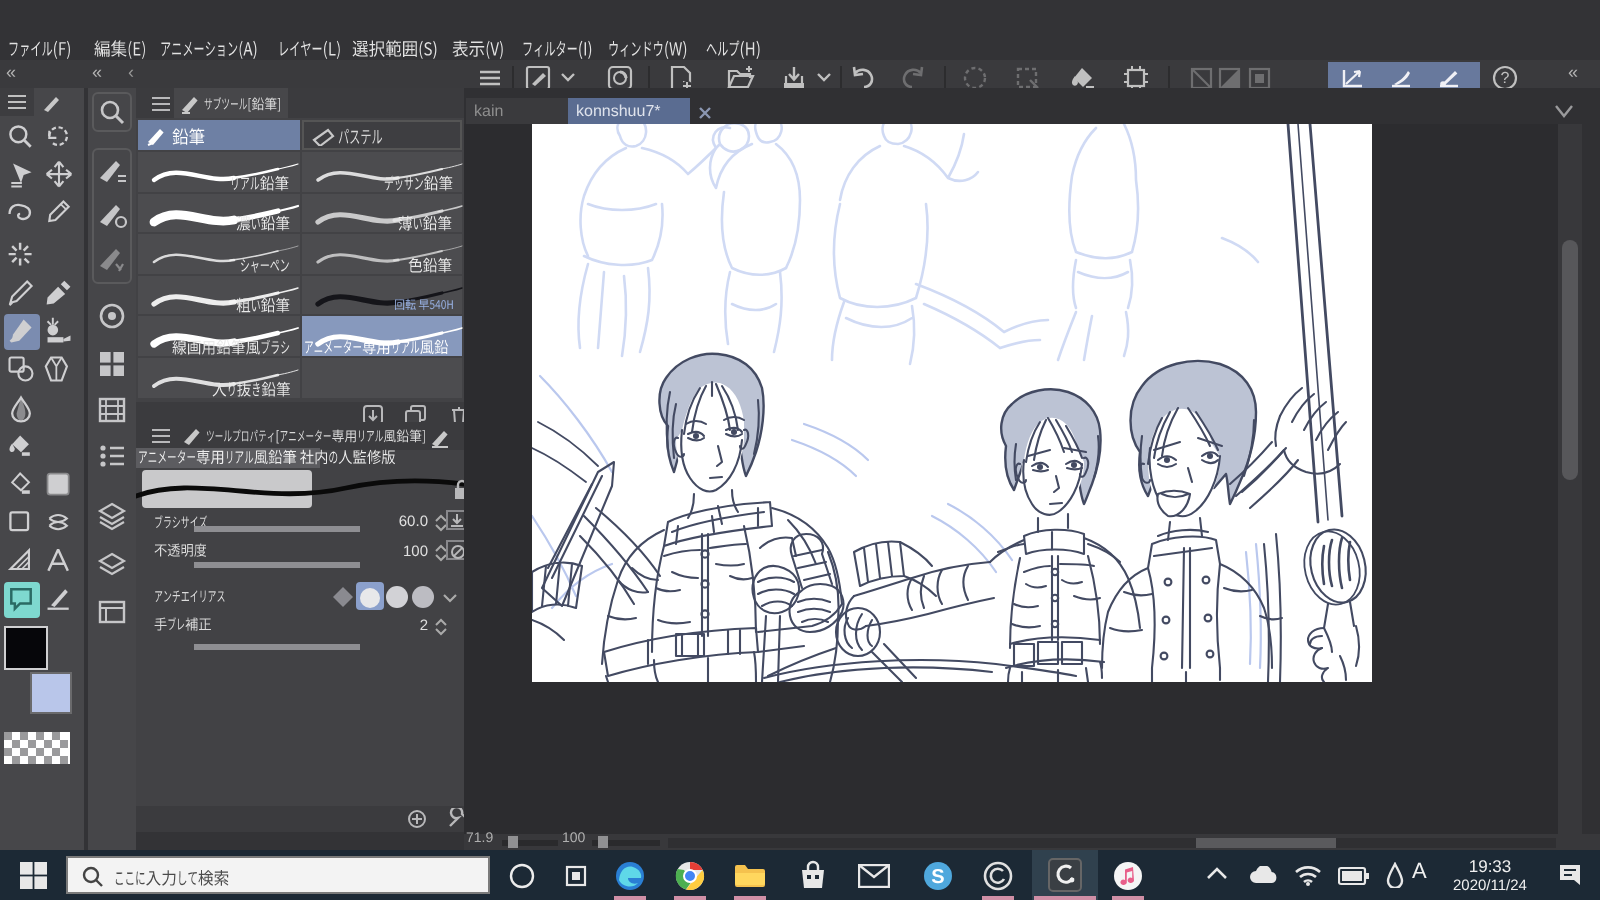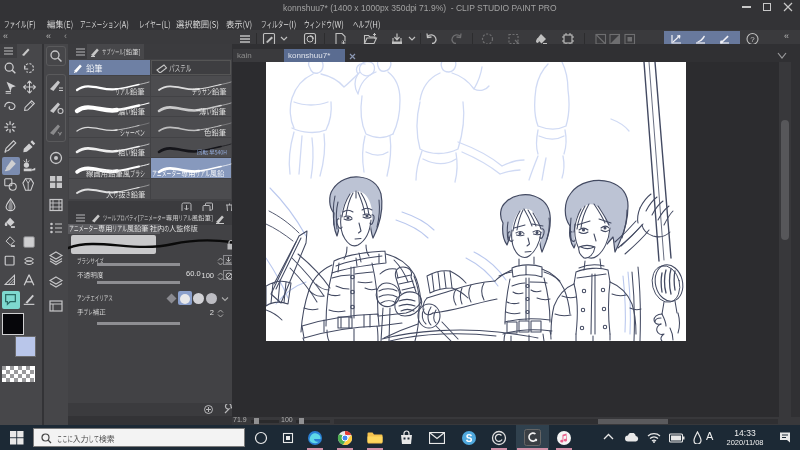--- a/index.html
+++ b/index.html
@@ -1,26 +1,18 @@
 <!DOCTYPE html>
 <html><head><meta charset="utf-8"><style>
 *{margin:0;padding:0;box-sizing:border-box}
 body{width:800px;height:450px;overflow:hidden;font-family:"Liberation Sans",sans-serif;background:#333336}
 .abs{position:absolute}
 svg{display:block}
 </style></head><body>
 <div class="abs" style="left:0;top:0;width:800px;height:450px;background:#333336">
-<div class="abs" style="left:0;top:0;width:800px;height:16px;background:#333336">
-<div class="abs" style="left:283px;top:3px;font-size:8.5px;color:#a2a2a2;letter-spacing:0px">konnshuu7* (1400 x 1000px 350dpi 71.9%)&nbsp; - CLIP STUDIO PAINT PRO</div>
-<div class="abs" style="left:742px;top:6px;width:9px;height:1.5px;background:#c8c8c8"></div>
-<div class="abs" style="left:763px;top:3px;width:8px;height:8px;border:1.2px solid #c8c8c8"></div>
-<svg class="abs" style="left:783px;top:2px" width="10" height="10">
-        <path d="M1 1 L9 9 M9 1 L1 9" stroke="#c8c8c8" stroke-width="1.2"></path>
-      </svg>
-</div>
 <div class="abs" style="left:0;top:16px;width:800px;height:14px;background:#333336">
 <div style="position:absolute;left:4px;top:1.5px;">
         <svg class="" style="" width="32" height="13" viewBox="0 0 32 13">
           <path d="M 4.8 3.7 Q 4.8 3.8 4.8 3.9 Q 4.7 4.1 4.7 4.2 Q 4.7 4.5 4.6 5.0 Q 4.5 5.4 4.4 5.9 Q 4.3 6.3 4.2 6.7 Q 4.1 7.2 3.9 7.5 Q 3.6 8.0 3.3 8.5 Q 3.0 8.9 2.6 9.3 Q 2.2 9.7 1.7 9.9 L 1.3 9.2 Q 1.9 9.0 2.3 8.7 Q 2.7 8.4 3.0 8.0 Q 3.3 7.6 3.5 7.1 Q 3.7 6.7 3.8 6.1 Q 4.0 5.6 4.1 5.1 Q 4.2 4.6 4.2 4.1 Q 4.1 4.1 3.9 4.1 Q 3.7 4.1 3.4 4.1 Q 3.1 4.1 2.8 4.1 Q 2.5 4.1 2.2 4.1 Q 1.9 4.1 1.7 4.1 Q 1.4 4.1 1.4 4.1 Q 1.2 4.1 1.1 4.2 Q 0.9 4.2 0.8 4.2 L0.8 3.4 Q 0.9 3.4 1.0 3.4 Q 1.1 3.4 1.2 3.4 Q 1.3 3.4 1.4 3.4 Q 1.4 3.4 1.6 3.4 Q 1.8 3.4 2.0 3.4 Q 2.3 3.4 2.5 3.4 Q 2.8 3.4 3.1 3.4 Q 3.3 3.4 3.6 3.4 Q 3.8 3.4 4.0 3.4 Q 4.1 3.4 4.2 3.4 Q 4.2 3.4 4.3 3.4 Q 4.4 3.4 4.5 3.4 Z M 10.4 5.2 Q 10.4 5.2 10.4 5.3 Q 10.3 5.4 10.3 5.4 Q 10.2 5.6 10.1 5.8 Q 10.0 6.1 9.9 6.4 Q 9.7 6.7 9.5 7.0 Q 9.4 7.3 9.2 7.5 L 8.8 7.1 Q 9.0 6.9 9.2 6.6 Q 9.4 6.3 9.5 6.0 Q 9.7 5.7 9.8 5.5 Q 9.7 5.5 9.5 5.5 Q 9.3 5.5 9.0 5.5 Q 8.7 5.5 8.4 5.5 Q 8.1 5.5 7.8 5.5 Q 7.5 5.5 7.3 5.5 Q 7.1 5.5 7.1 5.5 Q 7.0 5.5 6.8 5.5 Q 6.7 5.5 6.6 5.5 L6.6 4.8 Q 6.7 4.8 6.8 4.8 Q 7.0 4.8 7.1 4.8 Q 7.1 4.8 7.3 4.8 Q 7.6 4.8 7.8 4.8 Q 8.1 4.8 8.5 4.8 Q 8.8 4.8 9.1 4.8 Q 9.4 4.8 9.6 4.8 Q 9.8 4.8 9.9 4.8 Q 9.9 4.8 10.0 4.8 Q 10.0 4.8 10.1 4.8 Q 10.1 4.8 10.2 4.8 Z M 8.5 6.1 Q 8.5 6.7 8.5 7.2 Q 8.5 7.7 8.4 8.2 Q 8.3 8.6 8.2 9.0 Q 8.1 9.4 7.8 9.8 Q 7.6 10.1 7.2 10.4 L 6.8 9.9 Q 6.9 9.9 7.0 9.8 Q 7.1 9.7 7.2 9.6 Q 7.6 9.2 7.8 8.7 Q 8.0 8.3 8.0 7.7 Q 8.1 7.2 8.1 6.6 Q 8.1 6.5 8.1 6.4 Q 8.1 6.2 8.0 6.1 Z M 11.6 6.5 Q 12.4 6.2 13.0 5.7 Q 13.6 5.3 14.1 4.8 Q 14.4 4.5 14.6 4.1 Q 14.9 3.8 15.2 3.4 Q 15.4 3.0 15.6 2.7 L 16.0 3.2 Q 15.7 3.6 15.5 4.0 Q 15.2 4.4 14.9 4.8 Q 14.6 5.1 14.3 5.5 Q 14.0 5.8 13.6 6.1 Q 13.2 6.4 12.7 6.7 Q 12.3 6.9 11.9 7.2 Z M 14.0 5.2 14.5 4.9 L14.5 9.0 Q 14.5 9.2 14.5 9.4 Q 14.5 9.6 14.5 9.7 Q 14.5 9.9 14.5 10.0 L14.0 10.0 Q 14.0 9.9 14.0 9.7 Q 14.0 9.6 14.0 9.4 Q 14.0 9.2 14.0 9.0 Z M 19.7 9.5 Q 19.7 9.4 19.7 9.3 Q 19.7 9.2 19.7 9.0 Q 19.7 8.9 19.7 8.6 Q 19.7 8.3 19.7 7.9 Q 19.7 7.4 19.7 6.9 Q 19.7 6.4 19.7 5.9 Q 19.7 5.3 19.7 4.9 Q 19.7 4.4 19.7 4.1 Q 19.7 3.8 19.7 3.6 Q 19.7 3.4 19.7 3.2 Q 19.7 3.0 19.7 3.0 L20.2 3.0 Q 20.2 3.0 20.2 3.2 Q 20.2 3.4 20.2 3.6 Q 20.2 3.8 20.2 4.1 Q 20.2 4.4 20.2 4.9 Q 20.2 5.3 20.2 5.8 Q 20.2 6.3 20.2 6.8 Q 20.2 7.4 20.2 7.8 Q 20.2 8.2 20.2 8.5 Q 20.2 8.8 20.2 8.8 Q 20.4 8.6 20.7 8.3 Q 21.0 8.0 21.3 7.6 Q 21.6 7.1 21.8 6.6 L 22.1 7.2 Q 21.8 7.8 21.5 8.2 Q 21.2 8.7 20.8 9.1 Q 20.5 9.5 20.2 9.7 Q 20.1 9.8 20.0 9.8 Q 20.0 9.9 20.0 9.9 Z M 17.1 9.5 Q 17.5 9.1 17.7 8.5 Q 18.0 7.9 18.1 7.3 Q 18.1 7.0 18.2 6.5 Q 18.2 6.0 18.2 5.5 Q 18.2 5.0 18.2 4.5 Q 18.2 4.0 18.2 3.7 Q 18.2 3.5 18.2 3.3 Q 18.2 3.1 18.2 3.0 L18.7 3.0 Q 18.7 3.0 18.7 3.2 Q 18.7 3.3 18.7 3.4 Q 18.7 3.5 18.7 3.6 Q 18.7 4.0 18.7 4.5 Q 18.7 5.0 18.7 5.6 Q 18.6 6.1 18.6 6.6 Q 18.6 7.1 18.5 7.5 Q 18.4 8.2 18.1 8.8 Q 17.9 9.5 17.5 9.9 Z M 24.2 11.5 Q 23.6 10.5 23.3 9.4 Q 23.0 8.2 23.0 6.9 Q 23.0 5.6 23.3 4.5 Q 23.6 3.4 24.2 2.4 L 24.6 2.6 Q 24.1 3.6 23.8 4.7 Q 23.6 5.8 23.6 6.9 Q 23.6 8.1 23.8 9.2 Q 24.1 10.3 24.6 11.3 Z M 25.7 9.7 L25.7 3.1 L28.9 3.1 L28.9 3.8 L26.4 3.8 L26.4 6.1 L28.5 6.1 L28.5 6.8 L26.4 6.8 L26.4 9.7 Z M 29.9 11.5 29.5 11.3 Q 29.9 10.3 30.2 9.2 Q 30.4 8.1 30.4 6.9 Q 30.4 5.8 30.2 4.7 Q 29.9 3.6 29.5 2.6 L 29.9 2.4 Q 30.4 3.4 30.7 4.5 Q 31.0 5.6 31.0 6.9 Q 31.0 8.2 30.7 9.4 Q 30.4 10.5 29.9 11.5 Z" fill="#e2e2e2"></path>
         </svg>
       </div>
 <div style="position:absolute;left:46.5px;top:1.5px;">
         <svg class="" style="" width="26" height="13" viewBox="0 0 26 13">
           <path d="M 5.1 6.8 L5.5 6.8 L5.5 10.4 L5.1 10.4 Z M 6.2 6.8 L6.6 6.8 L6.6 10.4 L6.2 10.4 Z M 3.2 2.7 L7.8 2.7 L7.8 3.3 L3.2 3.3 Z M 4.2 8.2 L7.5 8.2 L7.5 8.7 L4.2 8.7 Z M 3.6 3.9 L4.1 3.9 L4.1 5.9 Q 4.1 6.4 4.1 6.9 Q 4.1 7.5 3.9 8.1 Q 3.8 8.7 3.7 9.3 Q 3.5 9.8 3.1 10.3 Q 3.1 10.3 3.0 10.2 Q 2.9 10.1 2.8 10.0 Q 2.7 10.0 2.7 9.9 Q 3.0 9.5 3.2 9.0 Q 3.3 8.5 3.4 7.9 Q 3.5 7.4 3.5 6.8 Q 3.6 6.3 3.6 5.9 Z M 3.8 3.9 L7.6 3.9 L7.6 6.0 L3.8 6.0 L3.8 5.4 L7.0 5.4 L7.0 4.4 L3.8 4.4 Z M 4.0 6.6 L7.6 6.6 L7.6 7.1 L4.5 7.1 L4.5 10.4 L4.0 10.4 Z M 7.2 6.6 L7.8 6.6 L7.8 9.8 Q 7.8 10.0 7.7 10.1 Q 7.7 10.3 7.6 10.3 Q 7.5 10.4 7.3 10.4 Q 7.1 10.4 6.9 10.4 Q 6.9 10.3 6.8 10.2 Q 6.8 10.0 6.7 9.9 Q 6.9 9.9 7.0 9.9 Q 7.1 9.9 7.2 9.9 Q 7.2 9.9 7.2 9.8 Z M 1.6 2.2 2.2 2.4 Q 2.0 2.7 1.8 3.1 Q 1.7 3.4 1.5 3.8 Q 1.3 4.1 1.2 4.4 L 0.7 4.2 Q 0.9 3.9 1.1 3.5 Q 1.2 3.2 1.4 2.8 Q 1.5 2.5 1.6 2.2 Z M 2.5 3.2 3.0 3.4 Q 2.7 3.9 2.4 4.5 Q 2.1 5.1 1.7 5.6 Q 1.4 6.1 1.1 6.5 L 0.7 6.3 Q 1.0 6.0 1.2 5.6 Q 1.4 5.2 1.7 4.8 Q 1.9 4.4 2.1 4.0 Q 2.3 3.5 2.5 3.2 Z M 0.3 4.0 0.6 3.6 Q 0.9 3.8 1.1 4.1 Q 1.3 4.3 1.5 4.6 Q 1.7 4.8 1.8 5.1 L 1.4 5.5 Q 1.3 5.3 1.2 5.1 Q 1.0 4.8 0.7 4.5 Q 0.5 4.2 0.3 4.0 Z M 2.2 5.2 2.6 5.0 Q 2.8 5.3 2.9 5.7 Q 3.1 6.0 3.2 6.4 Q 3.3 6.7 3.3 6.9 L 2.9 7.2 Q 2.8 6.9 2.7 6.6 Q 2.6 6.2 2.5 5.9 Q 2.3 5.5 2.2 5.2 Z M 0.2 6.1 Q 0.7 6.1 1.5 6.1 Q 2.2 6.0 2.9 6.0 L 2.9 6.6 Q 2.2 6.6 1.5 6.7 Q 0.8 6.7 0.3 6.7 Z M 2.3 7.4 2.8 7.3 Q 2.9 7.7 3.1 8.1 Q 3.2 8.6 3.2 8.9 L 2.7 9.1 Q 2.7 8.7 2.6 8.3 Q 2.5 7.8 2.3 7.4 Z M 0.7 7.3 1.2 7.4 Q 1.2 8.0 1.0 8.6 Q 0.9 9.3 0.7 9.7 Q 0.6 9.7 0.5 9.6 Q 0.5 9.6 0.4 9.5 Q 0.3 9.5 0.2 9.4 Q 0.4 9.0 0.5 8.5 Q 0.7 7.9 0.7 7.3 Z M 1.6 6.4 L2.1 6.4 L2.1 10.4 L1.6 10.4 Z M 8.7 7.7 L16.1 7.7 L16.1 8.2 L8.7 8.2 Z M 10.1 4.4 L15.2 4.4 L15.2 4.9 L10.1 4.9 Z M 10.1 5.5 L15.3 5.5 L15.3 5.9 L10.1 5.9 Z M 10.0 3.2 L15.6 3.2 L15.6 3.8 L10.0 3.8 Z M 12.3 3.5 L12.9 3.5 L12.9 6.8 L12.3 6.8 Z M 12.1 6.9 L12.7 6.9 L12.7 10.4 L12.1 10.4 Z M 12.0 7.9 12.4 8.1 Q 12.1 8.5 11.7 8.8 Q 11.3 9.1 10.8 9.4 Q 10.4 9.7 9.9 10.0 Q 9.4 10.2 8.9 10.3 Q 8.9 10.2 8.7 10.0 Q 8.6 9.9 8.5 9.8 Q 9.0 9.6 9.5 9.4 Q 10.0 9.2 10.4 9.0 Q 10.9 8.7 11.3 8.5 Q 11.7 8.2 12.0 7.9 Z M 12.9 7.9 Q 13.1 8.2 13.5 8.4 Q 13.9 8.7 14.4 9.0 Q 14.9 9.2 15.3 9.4 Q 15.8 9.6 16.3 9.7 Q 16.2 9.8 16.2 9.9 Q 16.1 10.0 16.0 10.1 Q 15.9 10.2 15.9 10.3 Q 15.4 10.1 14.9 9.9 Q 14.4 9.7 14.0 9.4 Q 13.5 9.1 13.1 8.8 Q 12.7 8.5 12.4 8.1 Z M 12.6 2.2 13.3 2.3 Q 13.2 2.6 13.0 3.0 Q 12.8 3.3 12.6 3.6 L 12.1 3.5 Q 12.2 3.2 12.4 2.8 Q 12.6 2.4 12.6 2.2 Z M 10.5 2.1 11.1 2.3 Q 10.9 2.8 10.6 3.3 Q 10.2 3.8 9.8 4.3 Q 9.5 4.8 9.0 5.3 Q 8.9 5.2 8.8 5.1 Q 8.7 5.0 8.7 4.9 Q 8.6 4.9 8.5 4.8 Q 9.0 4.4 9.3 4.0 Q 9.7 3.5 10.0 3.0 Q 10.3 2.6 10.5 2.1 Z M 9.7 3.6 L10.3 3.6 L10.3 6.6 L15.9 6.6 L15.9 7.1 L9.7 7.1 Z M 18.4 11.5 Q 17.9 10.5 17.6 9.4 Q 17.3 8.2 17.3 6.9 Q 17.3 5.6 17.6 4.5 Q 17.9 3.4 18.4 2.4 L 18.8 2.6 Q 18.3 3.6 18.1 4.7 Q 17.8 5.8 17.8 6.9 Q 17.8 8.1 18.1 9.2 Q 18.3 10.3 18.8 11.3 Z M 19.9 9.7 L19.9 3.1 L23.1 3.1 L23.1 3.8 L20.6 3.8 L20.6 5.9 L22.7 5.9 L22.7 6.6 L20.6 6.6 L20.6 9.0 L23.2 9.0 L23.2 9.7 Z M 24.4 11.5 24.0 11.3 Q 24.5 10.3 24.7 9.2 Q 25.0 8.1 25.0 6.9 Q 25.0 5.8 24.7 4.7 Q 24.5 3.6 24.0 2.6 L 24.4 2.4 Q 24.9 3.4 25.2 4.5 Q 25.5 5.6 25.5 6.9 Q 25.5 8.2 25.2 9.4 Q 24.9 10.5 24.4 11.5 Z" fill="#e2e2e2"></path>
         </svg>
@@ -533,21 +525,21 @@
 <svg class="abs" style="left:158px;top:28px" width="10" height="11">
         <rect x="1.5" y="5" width="7" height="5.5" fill="#b8b8ba"></rect>
         <path d="M3 5 v-1.5 a2 2 0 0 1 4 0 v1.5" fill="none" stroke="#b8b8ba" stroke-width="1.2"></path>
       </svg>
 <div class="abs" style="left:9px;top:45px">
         <svg class="" style="" width="27" height="10" viewBox="0 0 27 10">
           <path d="M 3.4 1.8 Q 3.4 1.9 3.5 2.1 Q 3.6 2.3 3.6 2.4 Q 3.7 2.6 3.7 2.7 L 3.5 2.9 Q 3.4 2.8 3.4 2.6 Q 3.3 2.4 3.3 2.3 Q 3.2 2.1 3.1 2.0 Z M 3.9 1.6 Q 4.0 1.7 4.1 1.9 Q 4.1 2.1 4.2 2.2 Q 4.3 2.4 4.3 2.6 L 4.1 2.7 Q 4.0 2.5 3.9 2.2 Q 3.8 2.0 3.7 1.8 Z M 3.8 3.1 Q 3.8 3.2 3.7 3.3 Q 3.7 3.3 3.7 3.4 Q 3.7 3.7 3.6 4.1 Q 3.6 4.4 3.5 4.8 Q 3.4 5.1 3.3 5.5 Q 3.2 5.8 3.0 6.1 Q 2.8 6.5 2.6 6.9 Q 2.3 7.2 2.0 7.5 Q 1.7 7.8 1.3 8.0 L 1.0 7.5 Q 1.4 7.3 1.7 7.1 Q 2.1 6.8 2.3 6.5 Q 2.5 6.1 2.7 5.8 Q 2.9 5.4 3.0 5.0 Q 3.1 4.6 3.2 4.2 Q 3.3 3.8 3.3 3.4 Q 3.2 3.4 3.1 3.4 Q 2.9 3.4 2.7 3.4 Q 2.4 3.4 2.2 3.4 Q 1.9 3.4 1.7 3.4 Q 1.4 3.4 1.3 3.4 Q 1.1 3.4 1.0 3.4 Q 0.9 3.4 0.8 3.4 Q 0.7 3.4 0.6 3.4 L0.6 2.8 Q 0.6 2.8 0.7 2.8 Q 0.8 2.8 0.9 2.8 Q 1.0 2.8 1.0 2.8 Q 1.1 2.8 1.2 2.8 Q 1.4 2.8 1.5 2.8 Q 1.7 2.8 2.0 2.8 Q 2.2 2.8 2.4 2.8 Q 2.6 2.8 2.8 2.8 Q 3.0 2.8 3.1 2.8 Q 3.2 2.8 3.3 2.8 Q 3.3 2.8 3.4 2.8 Q 3.4 2.8 3.5 2.8 Z M 5.5 2.4 Q 5.6 2.4 5.7 2.4 Q 5.8 2.4 5.9 2.4 Q 6.0 2.4 6.1 2.4 Q 6.3 2.4 6.5 2.4 Q 6.8 2.4 7.0 2.4 Q 7.2 2.4 7.4 2.4 Q 7.6 2.4 7.7 2.4 Q 7.8 2.4 7.9 2.4 Q 8.0 2.4 8.1 2.4 L8.1 3.0 Q 8.0 3.0 7.9 3.0 Q 7.8 3.0 7.6 3.0 Q 7.6 3.0 7.4 3.0 Q 7.2 3.0 7.0 3.0 Q 6.8 3.0 6.5 3.0 Q 6.3 3.0 6.1 3.0 Q 6.0 3.0 5.9 3.0 Q 5.8 3.0 5.7 3.0 Q 5.6 3.0 5.5 3.0 Z M 8.4 4.3 Q 8.4 4.4 8.3 4.4 Q 8.3 4.5 8.3 4.5 Q 8.2 5.1 8.1 5.6 Q 7.9 6.1 7.7 6.6 Q 7.3 7.2 6.9 7.5 Q 6.5 7.9 6.1 8.1 L 5.8 7.6 Q 6.3 7.4 6.7 7.1 Q 7.1 6.7 7.4 6.2 Q 7.6 5.9 7.7 5.5 Q 7.8 5.0 7.9 4.6 Q 7.9 4.6 7.7 4.6 Q 7.6 4.6 7.4 4.6 Q 7.2 4.6 7.0 4.6 Q 6.7 4.6 6.5 4.6 Q 6.3 4.6 6.1 4.6 Q 5.9 4.6 5.7 4.6 Q 5.6 4.6 5.5 4.6 Q 5.5 4.6 5.3 4.7 Q 5.2 4.7 5.1 4.7 L5.1 4.1 Q 5.2 4.1 5.3 4.1 Q 5.4 4.1 5.5 4.1 Q 5.6 4.1 5.7 4.1 Q 5.9 4.1 6.1 4.1 Q 6.3 4.1 6.5 4.1 Q 6.7 4.1 6.9 4.1 Q 7.2 4.1 7.4 4.1 Q 7.6 4.1 7.7 4.1 Q 7.8 4.1 7.9 4.1 Q 8.0 4.1 8.0 4.1 Q 8.1 4.1 8.1 4.1 Z M 10.3 2.2 Q 10.4 2.3 10.5 2.5 Q 10.6 2.6 10.8 2.8 Q 10.9 2.9 11.0 3.0 Q 11.2 3.2 11.2 3.3 L 11.0 3.8 Q 11.0 3.7 10.8 3.5 Q 10.7 3.4 10.6 3.2 Q 10.4 3.1 10.3 3.0 Q 10.2 2.8 10.1 2.7 Z M 9.6 7.4 Q 9.8 7.3 10.1 7.2 Q 10.4 7.1 10.6 6.9 Q 10.9 6.8 11.1 6.6 Q 11.5 6.2 11.8 5.8 Q 12.1 5.4 12.4 4.9 Q 12.6 4.4 12.8 3.9 L 13.0 4.5 Q 12.7 5.2 12.3 5.9 Q 11.8 6.6 11.3 7.1 Q 11.1 7.3 10.8 7.5 Q 10.5 7.6 10.3 7.8 Q 10.0 7.9 9.8 8.0 Z M 9.6 3.9 Q 9.7 3.9 9.8 4.1 Q 10.0 4.2 10.1 4.4 Q 10.3 4.5 10.4 4.6 Q 10.5 4.7 10.6 4.8 L 10.4 5.3 Q 10.3 5.2 10.2 5.1 Q 10.0 5.0 9.9 4.8 Q 9.8 4.7 9.6 4.6 Q 9.5 4.4 9.4 4.4 Z M 16.6 4.5 Q 16.6 5.2 16.5 5.7 Q 16.5 6.3 16.4 6.7 Q 16.2 7.2 16.0 7.5 Q 15.7 7.8 15.3 8.1 L 15.0 7.7 Q 15.3 7.5 15.6 7.2 Q 15.8 7.0 15.9 6.7 Q 16.1 6.3 16.2 5.8 Q 16.2 5.3 16.2 4.5 L16.2 2.8 Q 16.2 2.6 16.2 2.4 Q 16.2 2.2 16.2 2.2 L16.6 2.2 Q 16.6 2.2 16.6 2.4 Q 16.6 2.6 16.6 2.8 Z M 15.0 2.2 Q 15.0 2.3 15.0 2.4 Q 15.0 2.6 15.0 2.7 L15.0 5.4 Q 15.0 5.5 15.0 5.6 Q 15.0 5.8 15.0 5.9 Q 15.0 6.0 15.0 6.0 L14.6 6.0 Q 14.6 6.0 14.6 5.9 Q 14.6 5.8 14.6 5.7 Q 14.6 5.5 14.6 5.4 L14.6 2.7 Q 14.6 2.6 14.6 2.5 Q 14.6 2.3 14.6 2.2 Z M 13.7 3.6 Q 13.7 3.6 13.8 3.6 Q 13.9 3.6 13.9 3.7 Q 14.0 3.7 14.1 3.7 L17.1 3.7 Q 17.2 3.7 17.4 3.7 Q 17.5 3.6 17.5 3.6 L17.5 4.2 Q 17.5 4.2 17.4 4.2 Q 17.2 4.2 17.1 4.2 L14.1 4.2 Q 14.0 4.2 14.0 4.2 Q 13.9 4.2 13.8 4.2 Q 13.7 4.2 13.7 4.2 Z M 18.2 5.2 Q 18.8 4.9 19.3 4.6 Q 19.8 4.2 20.2 3.8 Q 20.4 3.6 20.6 3.3 Q 20.9 3.0 21.1 2.7 Q 21.3 2.4 21.4 2.1 L 21.7 2.6 Q 21.5 2.9 21.3 3.2 Q 21.1 3.5 20.8 3.8 Q 20.6 4.1 20.3 4.4 Q 20.1 4.6 19.8 4.9 Q 19.5 5.1 19.1 5.3 Q 18.8 5.6 18.4 5.7 Z M 20.1 4.1 20.5 3.9 L20.5 7.2 Q 20.5 7.4 20.5 7.5 Q 20.5 7.7 20.5 7.8 Q 20.5 7.9 20.5 8.0 L20.1 8.0 Q 20.1 7.9 20.1 7.8 Q 20.1 7.7 20.1 7.5 Q 20.1 7.4 20.1 7.2 Z M 25.7 1.9 Q 25.8 2.0 25.8 2.2 Q 25.9 2.4 26.0 2.6 Q 26.0 2.8 26.1 2.9 L 25.8 3.1 Q 25.8 2.9 25.7 2.6 Q 25.6 2.3 25.5 2.1 Z M 26.2 1.7 Q 26.3 1.8 26.3 2.0 Q 26.4 2.2 26.5 2.3 Q 26.5 2.5 26.6 2.6 L 26.3 2.8 Q 26.3 2.6 26.2 2.3 Q 26.1 2.0 26.0 1.8 Z M 25.8 3.1 Q 25.8 3.1 25.7 3.2 Q 25.7 3.3 25.7 3.4 Q 25.6 3.8 25.5 4.2 Q 25.3 4.6 25.2 5.0 Q 25.0 5.4 24.8 5.8 Q 24.6 6.2 24.3 6.7 Q 24.0 7.1 23.6 7.4 Q 23.3 7.8 23.0 8.1 L 22.7 7.6 Q 23.0 7.3 23.4 7.0 Q 23.7 6.7 24.0 6.3 Q 24.3 5.9 24.5 5.4 Q 24.7 5.2 24.8 4.8 Q 25.0 4.5 25.1 4.1 Q 25.2 3.7 25.3 3.4 Q 25.2 3.4 25.1 3.4 Q 25.0 3.4 24.8 3.4 Q 24.6 3.4 24.4 3.4 Q 24.2 3.4 24.0 3.4 Q 23.8 3.4 23.7 3.4 Q 23.6 3.4 23.5 3.4 Q 23.4 3.4 23.3 3.4 Q 23.2 3.5 23.2 3.5 Q 23.1 3.5 23.1 3.5 L23.1 2.8 Q 23.1 2.8 23.2 2.8 Q 23.3 2.8 23.4 2.9 Q 23.5 2.9 23.5 2.9 Q 23.6 2.9 23.7 2.9 Q 23.8 2.9 24.0 2.9 Q 24.2 2.9 24.4 2.9 Q 24.6 2.9 24.8 2.9 Q 24.9 2.9 25.1 2.9 Q 25.2 2.9 25.2 2.9 Q 25.4 2.9 25.4 2.8 Q 25.5 2.8 25.6 2.8 Z M 24.9 5.4 Q 25.0 5.6 25.2 5.9 Q 25.4 6.2 25.6 6.6 Q 25.8 6.9 26.0 7.1 Q 26.1 7.4 26.2 7.7 L 25.9 8.1 Q 25.8 7.8 25.6 7.4 Q 25.3 7.0 25.1 6.6 Q 24.8 6.2 24.6 5.8 Z" fill="#dcdcdc"></path>
         </svg>
       </div>
 <div class="abs" style="left:29px;top:52px;width:83px;height:3px;background:#8e8e92"></div>
-<div class="abs" style="left:118px;top:58px;width:28px;font-size:7.5px;color:#e0e0e0">60.0</div>
+<div class="abs" style="left:118px;top:45px;width:28px;text-align:right;font-size:7.5px;color:#e0e0e0">60.0</div>
 <svg class="abs" style="left:149px;top:46px" width="7" height="9">
         <path d="M1 3.5 L3.5 1 L6 3.5 M1 5.5 L3.5 8 L6 5.5" fill="none" stroke="#aaa" stroke-width="1"></path>
       </svg>
 <div class="abs" style="left:155px;top:44px;width:10px;height:10px;border:1px solid #88888c"></div>
 <svg class="abs" style="left:157px;top:46px" width="7" height="7">
         <path d="M3.5 0 v4 M1.5 2.5 l2 2 2-2 M0.5 6 h6" fill="none" stroke="#b8b8ba" stroke-width="1"></path>
       </svg>
 <div class="abs" style="left:9px;top:59px">
         <svg class="" style="" width="26" height="10" viewBox="0 0 26 10">
           <path d="M 0.5 2.2 L6.2 2.2 L6.2 2.8 L0.5 2.8 Z M 3.7 4.3 4.1 4.0 Q 4.4 4.2 4.7 4.4 Q 5.0 4.7 5.3 4.9 Q 5.6 5.2 5.9 5.4 Q 6.2 5.7 6.4 5.9 L 6.0 6.3 Q 5.8 6.1 5.5 5.9 Q 5.3 5.6 4.9 5.3 Q 4.6 5.1 4.3 4.8 Q 4.0 4.5 3.7 4.3 Z M 3.6 2.4 4.1 2.6 Q 3.7 3.4 3.2 4.1 Q 2.7 4.8 2.0 5.4 Q 1.4 6.0 0.6 6.4 Q 0.6 6.3 0.5 6.3 Q 0.5 6.2 0.4 6.1 Q 0.3 6.0 0.3 5.9 Q 0.8 5.6 1.3 5.3 Q 1.8 4.9 2.2 4.4 Q 2.7 3.9 3.0 3.4 Q 3.4 2.9 3.6 2.4 Z M 3.0 3.9 3.6 3.3 L3.6 3.3 L3.6 8.3 L3.0 8.3 Z M 8.3 4.6 L8.3 7.1 L7.8 7.1 L7.8 5.1 L6.9 5.1 L6.9 4.6 Z M 8.3 6.9 Q 8.5 7.3 8.9 7.5 Q 9.3 7.7 9.9 7.7 Q 10.2 7.7 10.6 7.7 Q 11.0 7.7 11.4 7.7 Q 11.9 7.7 12.3 7.7 Q 12.7 7.7 13.0 7.7 Q 13.0 7.7 12.9 7.8 Q 12.9 7.9 12.9 8.0 Q 12.9 8.1 12.8 8.2 Q 12.6 8.2 12.2 8.2 Q 11.8 8.2 11.4 8.2 Q 11.0 8.2 10.6 8.2 Q 10.2 8.2 9.9 8.2 Q 9.3 8.2 8.8 8.0 Q 8.4 7.8 8.0 7.4 Q 7.8 7.6 7.6 7.8 Q 7.4 8.1 7.1 8.3 L 6.9 7.8 Q 7.1 7.6 7.3 7.4 Q 7.6 7.1 7.8 6.9 Z M 7.0 2.2 7.4 1.9 Q 7.6 2.1 7.8 2.3 Q 8.0 2.5 8.2 2.7 Q 8.3 2.9 8.4 3.1 L 8.0 3.4 Q 7.9 3.2 7.8 3.0 Q 7.6 2.8 7.4 2.6 Q 7.2 2.4 7.0 2.2 Z M 8.7 3.1 L12.9 3.1 L12.9 3.5 L8.7 3.5 Z M 9.2 4.9 L11.4 4.9 L11.4 5.3 L9.2 5.3 Z M 11.4 5.5 L12.4 5.5 L12.4 5.9 L11.4 5.9 Z M 10.6 2.3 L11.0 2.3 L11.0 4.7 L10.6 4.7 Z M 10.4 3.3 10.8 3.4 Q 10.6 3.8 10.2 4.1 Q 9.9 4.4 9.5 4.7 Q 9.2 4.9 8.8 5.1 Q 8.7 5.0 8.6 4.9 Q 8.6 4.8 8.5 4.7 Q 8.8 4.6 9.2 4.4 Q 9.6 4.1 9.9 3.8 Q 10.2 3.6 10.4 3.3 Z M 11.2 3.3 Q 11.4 3.6 11.7 3.8 Q 12.0 4.1 12.3 4.3 Q 12.7 4.5 13.0 4.6 Q 13.0 4.7 12.9 4.8 Q 12.8 4.9 12.7 5.0 Q 12.4 4.9 12.0 4.6 Q 11.7 4.4 11.3 4.1 Q 11.0 3.8 10.8 3.4 Z M 12.3 5.5 L12.7 5.5 Q 12.7 5.5 12.7 5.6 Q 12.7 5.7 12.7 5.7 Q 12.6 6.4 12.6 6.7 Q 12.5 7.0 12.4 7.1 Q 12.3 7.2 12.2 7.2 Q 12.1 7.2 12.0 7.3 Q 11.9 7.3 11.7 7.3 Q 11.4 7.3 11.2 7.2 Q 11.2 7.1 11.1 7.0 Q 11.1 6.9 11.1 6.8 Q 11.3 6.8 11.5 6.8 Q 11.7 6.9 11.8 6.9 Q 11.9 6.9 11.9 6.8 Q 12.0 6.8 12.0 6.8 Q 12.1 6.7 12.2 6.5 Q 12.2 6.2 12.3 5.6 Z M 12.3 1.8 12.6 2.2 Q 12.3 2.3 11.9 2.4 Q 11.4 2.4 10.9 2.5 Q 10.4 2.5 10.0 2.6 Q 9.5 2.6 9.0 2.6 Q 9.0 2.5 9.0 2.4 Q 8.9 2.3 8.9 2.2 Q 9.3 2.2 9.8 2.2 Q 10.3 2.1 10.8 2.1 Q 11.2 2.0 11.6 2.0 Q 12.0 1.9 12.3 1.8 Z M 10.0 5.0 L10.5 5.0 Q 10.5 5.4 10.4 5.8 Q 10.3 6.1 10.1 6.4 Q 10.0 6.7 9.7 7.0 Q 9.4 7.2 9.0 7.3 Q 8.9 7.3 8.8 7.1 Q 8.8 7.0 8.7 6.9 Q 9.1 6.8 9.3 6.6 Q 9.6 6.4 9.7 6.2 Q 9.9 5.9 9.9 5.6 Q 10.0 5.3 10.0 5.0 Z M 11.3 4.9 L11.8 4.9 Q 11.7 5.2 11.6 5.6 Q 11.6 5.9 11.5 6.2 L 11.1 6.1 Q 11.2 5.9 11.2 5.5 Q 11.3 5.2 11.3 4.9 Z M 14.1 2.2 L16.0 2.2 L16.0 6.5 L14.1 6.5 L14.1 6.0 L15.5 6.0 L15.5 2.7 L14.1 2.7 Z M 14.1 4.0 L15.7 4.0 L15.7 4.5 L14.1 4.5 Z M 16.9 2.0 L19.1 2.0 L19.1 2.5 L16.9 2.5 Z M 16.9 3.8 L19.1 3.8 L19.1 4.3 L16.9 4.3 Z M 16.8 5.6 L19.1 5.6 L19.1 6.0 L16.8 6.0 Z M 13.8 2.2 L14.2 2.2 L14.2 7.1 L13.8 7.1 Z M 18.9 2.0 L19.4 2.0 L19.4 7.6 Q 19.4 7.9 19.3 8.0 Q 19.3 8.2 19.1 8.2 Q 18.9 8.3 18.7 8.3 Q 18.4 8.3 18.0 8.3 Q 17.9 8.3 17.9 8.2 Q 17.9 8.1 17.9 8.0 Q 17.8 7.9 17.8 7.8 Q 18.0 7.8 18.2 7.8 Q 18.4 7.8 18.5 7.8 Q 18.7 7.8 18.7 7.8 Q 18.8 7.8 18.9 7.8 Q 18.9 7.7 18.9 7.6 Z M 16.6 2.0 L17.1 2.0 L17.1 4.6 Q 17.1 5.1 17.0 5.6 Q 17.0 6.1 16.8 6.6 Q 16.7 7.1 16.4 7.6 Q 16.1 8.0 15.7 8.4 Q 15.7 8.3 15.6 8.3 Q 15.5 8.2 15.5 8.1 Q 15.4 8.1 15.3 8.0 Q 15.8 7.7 16.0 7.3 Q 16.2 6.8 16.4 6.4 Q 16.5 5.9 16.5 5.5 Q 16.6 5.0 16.6 4.6 Z M 21.4 3.7 L26.1 3.7 L26.1 4.2 L21.4 4.2 Z M 21.5 5.8 L25.2 5.8 L25.2 6.3 L21.5 6.3 Z M 22.4 3.1 L22.9 3.1 L22.9 5.0 L24.5 5.0 L24.5 3.1 L25.0 3.1 L25.0 5.4 L22.4 5.4 Z M 25.1 5.8 L25.2 5.8 L 25.3 5.8 L 25.6 6.0 Q 25.3 6.6 24.9 7.0 Q 24.5 7.4 23.9 7.7 Q 23.4 7.9 22.7 8.1 Q 22.1 8.3 21.4 8.4 Q 21.4 8.3 21.3 8.1 Q 21.3 8.0 21.2 7.9 Q 21.8 7.8 22.4 7.7 Q 23.0 7.5 23.6 7.3 Q 24.1 7.1 24.5 6.7 Q 24.9 6.4 25.1 5.9 Z M 22.6 6.2 Q 23.0 6.7 23.5 7.0 Q 24.0 7.4 24.7 7.6 Q 25.4 7.8 26.2 7.9 Q 26.2 8.0 26.1 8.0 Q 26.1 8.1 26.0 8.2 Q 26.0 8.3 25.9 8.4 Q 25.1 8.2 24.4 8.0 Q 23.7 7.8 23.1 7.4 Q 22.6 7.0 22.2 6.4 Z M 23.1 1.7 L23.6 1.7 L23.6 2.7 L23.1 2.7 Z M 20.9 2.4 L26.1 2.4 L26.1 2.9 L20.9 2.9 Z M 20.7 2.4 L21.1 2.4 L21.1 4.5 Q 21.1 4.9 21.1 5.4 Q 21.1 5.9 21.0 6.5 Q 21.0 7.0 20.8 7.5 Q 20.7 8.0 20.5 8.4 Q 20.4 8.3 20.4 8.3 Q 20.3 8.2 20.2 8.1 Q 20.1 8.1 20.1 8.1 Q 20.3 7.7 20.4 7.2 Q 20.5 6.8 20.6 6.3 Q 20.6 5.8 20.7 5.4 Q 20.7 4.9 20.7 4.5 Z" fill="#dcdcdc"></path>
@@ -870,19 +862,19 @@
       </svg>
 <svg class="abs" style="left:669px;top:7px" width="16" height="11">
         <rect x="0.5" y="2" width="13" height="8" rx="1" fill="none" stroke="#e8e8e8" stroke-width="1.1"></rect>
         <rect x="2" y="3.5" width="10" height="5" fill="#e8e8e8"></rect>
         <rect x="14" y="4.5" width="1.5" height="3" fill="#e8e8e8"></rect>
       </svg>
 <svg class="abs" style="left:692px;top:6px" width="11" height="13">
         <path d="M5.5 1 C7 4 9 7 9 9.5 a3.5 3.5 0 1 1 -7 0 C2 7 4 4 5.5 1 Z" fill="none" stroke="#e8e8e8" stroke-width="1.2"></path>
       </svg>
 <div class="abs" style="left:706px;top:5px;font-size:11px;color:#f0f0f0;font-family:'Liberation Sans'">A</div>
-<div class="abs" style="left:722px;top:3px;width:46px;text-align:center;font-size:8.5px;color:#f0f0f0;font-family:'Liberation Sans'">14:33</div>
-<div class="abs" style="left:722px;top:13px;width:46px;text-align:center;font-size:7.5px;color:#f0f0f0;font-family:'Liberation Sans'">2020/11/08</div>
+<div class="abs" style="left:722px;top:3px;width:46px;text-align:center;font-size:8.5px;color:#f0f0f0;font-family:'Liberation Sans'">19:33</div>
+<div class="abs" style="left:722px;top:13px;width:46px;text-align:center;font-size:7.5px;color:#f0f0f0;font-family:'Liberation Sans'">2020/11/24</div>
 <svg class="abs" style="left:778px;top:6px" width="14" height="13">
         <path d="M2 1.5 h10 v10 l-3-2.5 H2 Z" fill="#e8e8e8"></path>
         <path d="M4 4 h6 M4 6.5 h4" stroke="#1c2935" stroke-width="1"></path>
       </svg>
 </div>
 </div>
 </body></html>

